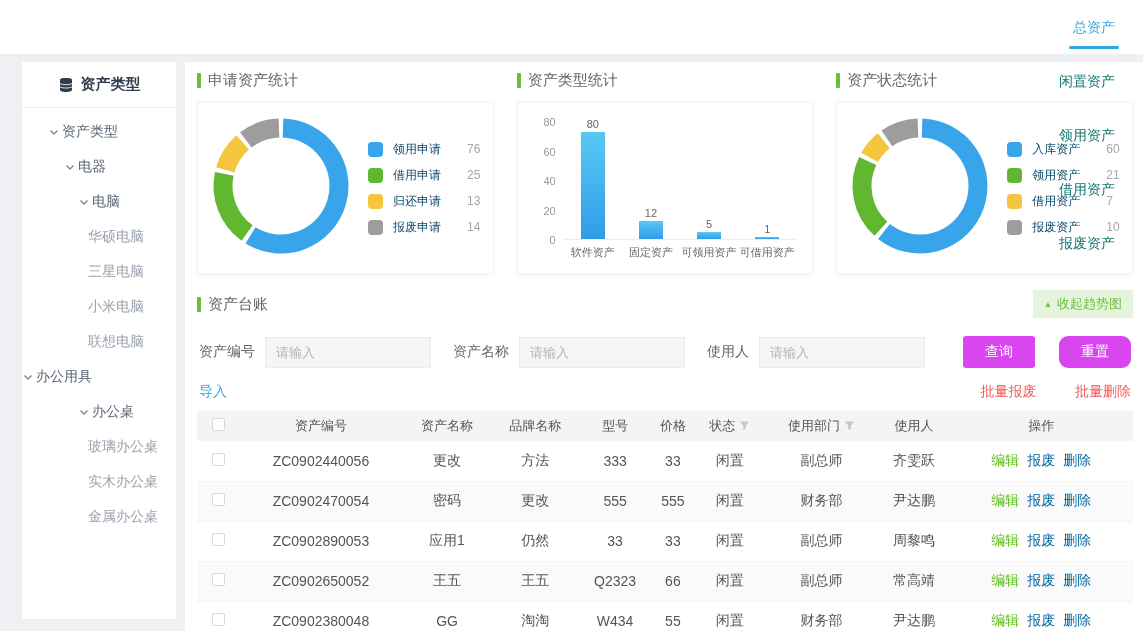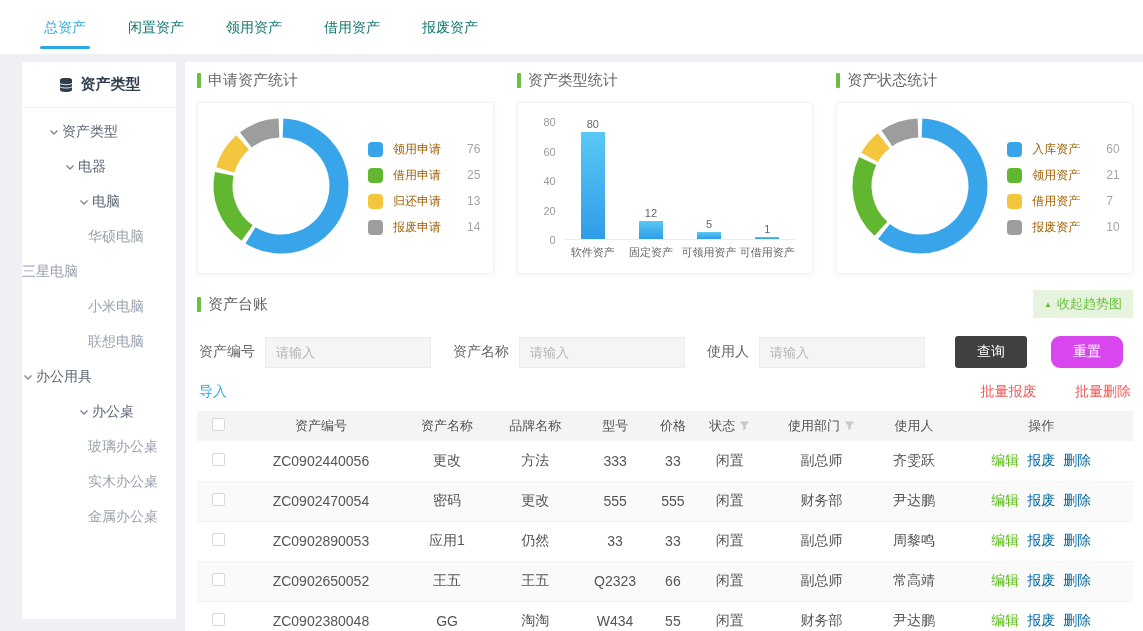--- a/index.html
+++ b/index.html
@@ -3,21 +3,21 @@
 <meta charset="utf-8">
 <style>
   * { box-sizing: border-box; margin: 0; padding: 0; }
   html,body { width:1143px; height:631px; overflow:hidden; }
   body {
     background:#eef0f3;
     font-family:"Liberation Sans","DejaVu Sans",sans-serif;
     color:#555;
   }
   
-  .tabbar { background:#fff; height:54px; display:flex; align-items:flex-end; padding-left:30px; }
+  .tabbar { background:#fff; height:54px; display:flex; align-items:flex-end; padding-left:13px;flex-direction:column; }
   .tab { position:relative; padding:0 14px; height:54px; line-height:54px; font-size:14px; color:#0f766e; cursor:pointer; margin-right:14px; }
   .tab.active { color:#2ea7e6; }
   .tab.active::after { content:""; position:absolute; left:10px; right:10px; bottom:5px; height:3px; background:#2ea7e6; border-radius:2px; }
 
   
   .layout { display:flex; margin-top:8px; height:569px; }
   .sidebar { width:154px; margin-left:22px; background:#fff; height:557px; flex:none; }
   .sidebar-header { height:46px; display:flex; align-items:center; justify-content:center; font-size:15px; color:#313d4f; border-bottom:1px solid #f0f0f0; font-weight:bold;}
   .sidebar-header svg { margin-right:7px; }
   .tree { list-style:none; padding-top:6px; }
@@ -31,42 +31,42 @@
   .sec-marker { width:4px; height:15px; background:#6abf40; margin-right:7px; border-radius:1px; }
 
   
   .charts-row { display:flex; gap:23px;justify-content:space-between; }
   .chart-block { flex:1; min-width:0; }
   .chart-card { margin-top:10px; background:#fff; border:1px solid #f3f3f3; box-shadow:0 1px 6px rgba(0,0,0,0.05); height:172px; display:flex; align-items:center; overflow:hidden; }
   .donut-wrap { margin-left:8px; flex:none; }
   .legend { margin-left:12px; }
   .legend-row { display:flex; align-items:center; height:26px; font-size:12px; }
   .legend-swatch { width:15px; height:15px; border-radius:4px; margin-right:10px; flex:none; }
-  .legend-label { color:#a16207; width:62px; }
+  .legend-label { color:#0c4a6e; width:62px; }
   .legend-value { color:#a5a5a5; margin-left:12px; }
   .bar-wrap { position:relative; height:160px; width:100%; margin:0 8px; }
   .y-tick { position:absolute; width:28px; text-align:right; font-size:11px; color:#999; }
   .bars { position:absolute; left:38px; right:8px; bottom:28px; top:10px; display:flex; align-items:flex-end; border-bottom:1px solid #ececec; }
   .bar-col { flex:1; display:flex; flex-direction:column; align-items:center; justify-content:flex-end; height:100%; }
   .bar-val { font-size:11px; color:#666; margin-bottom:2px; }
   .bar { width:24px; }
   .cats { position:absolute; left:38px; right:8px; bottom:8px; display:flex; }
   .cat { flex:1; text-align:center; font-size:11px; color:#666; white-space:nowrap; }
 
   
   .ledger-head { display:flex; justify-content:space-between; align-items:center; margin-top:16px; }
   .collapse-badge { background:#e7f4dd; color:#6abf40; font-size:13px; padding:5px 11px; display:flex; align-items:center; cursor:pointer; }
   .collapse-badge .tri { font-size:8px; margin-right:5px; }
   .search-row { display:flex; align-items:center; margin:18px 2px 0 2px; }
   .field { display:flex; align-items:center; margin-right:22px; }
   .field label { font-size:14px; color:#666; margin-right:10px; white-space:nowrap; }
   .field input { width:166px; height:31px; background:#f5f5f5; border:1px solid #ececec; padding:0 10px; font-size:13px; color:#333; outline:none; }
   .field input::placeholder { color:#b5b5b5; }
   .btn { height:32px; padding:0 22px; border:none; color:#fff; font-size:14px; border-radius:3px; cursor:pointer; }
-  .btn-search { background:#404040; margin-left:8px; }
+  .btn-search { background:#d946ef; margin-left:16px; }
   .btn-reset { background:#d946ef; margin-left:24px;border-radius:9px; }
   .import-row { display:flex; justify-content:space-between; align-items:center; margin:14px 2px 0 2px; }
   .link-import { color:#2ea7e6; font-size:14px; cursor:pointer; }
   .batch-links span { color:#f25c5c; font-size:14px; margin-left:34px; cursor:pointer; }
 
   
   table { width:100%; border-collapse:collapse; margin-top:10px; }
   thead th { background:#f4f4f4; color:#555; font-weight:normal; font-size:13px; height:30px; text-align:center; white-space:nowrap; }
   thead th .funnel { vertical-align:-1px; margin-left:4px; }
   tbody td { height:40px; text-align:center; font-size:14px; color:#555; border-bottom:1px solid #f3f3f3; white-space:nowrap; }
@@ -119,21 +119,21 @@
           <span class="caret">
             <svg width="12" height="12" viewBox="0 0 12 12">
               <path d="M2.5 4.5L6 8l3.5-3.5" fill="none" stroke="#7a8594" stroke-width="1.3"></path>
             </svg>
           </span>
           <span>电脑</span>
         </li>
         <li class="tree-item leaf" style="padding-left: 66px;">
           <span>华硕电脑</span>
         </li>
-        <li class="tree-item leaf" style="">
+        <li class="tree-item leaf" style="padding-left: 66px;">
           <span>三星电脑</span>
         </li>
         <li class="tree-item leaf" style="padding-left: 66px;">
           <span>小米电脑</span>
         </li>
         <li class="tree-item leaf" style="padding-left: 66px;">
           <span>联想电脑</span>
         </li>
         <li class="tree-item" style="">
           <span class="caret">

